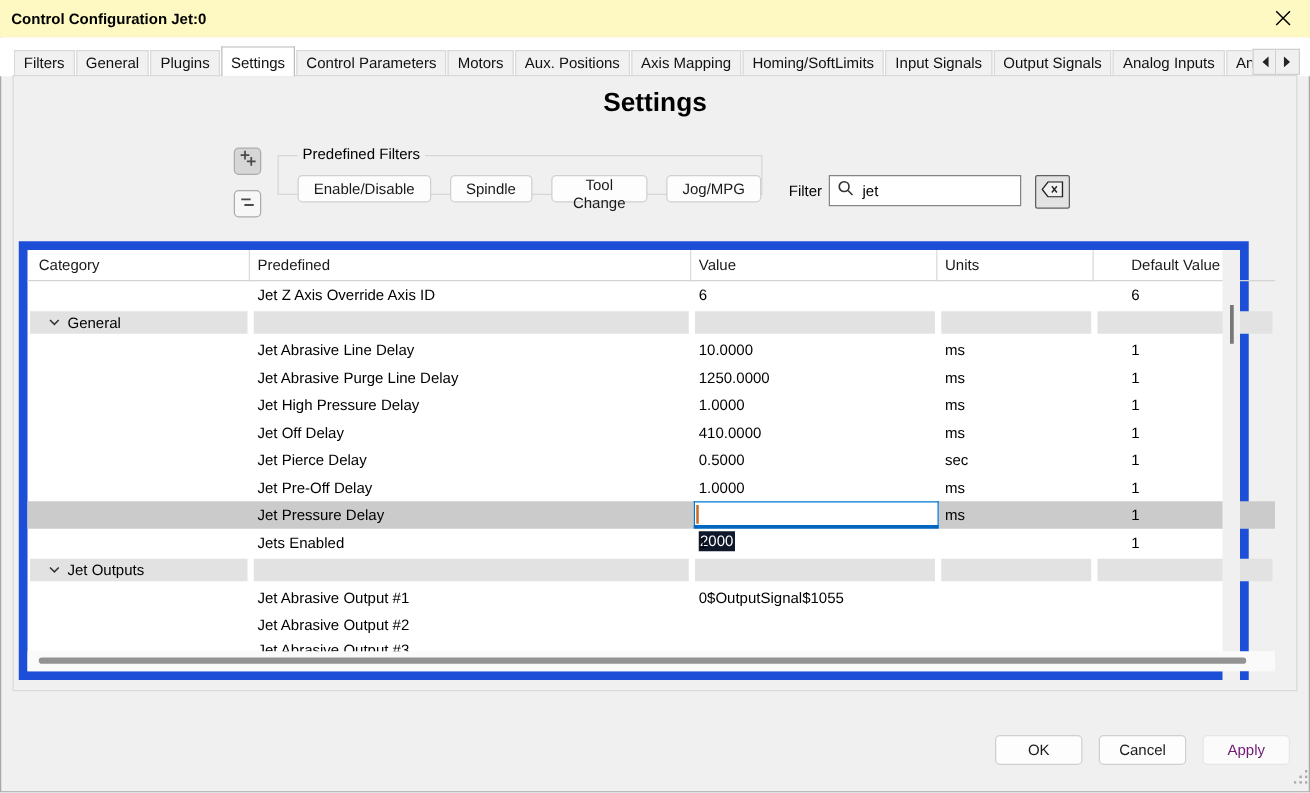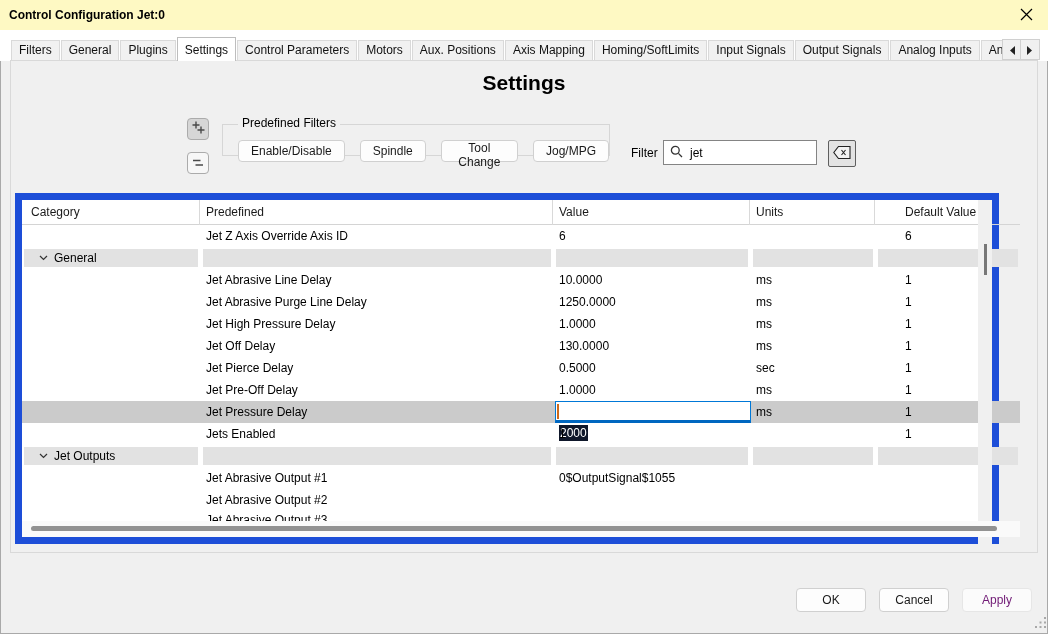--- a/index.html
+++ b/index.html
@@ -223,21 +223,21 @@
         <div class="c col-def">1</div>
       </div>
       <div class="trow" style="top:113px">
         <div class="c col-desc">Jet High Pressure Delay</div>
         <div class="c col-val">1.0000</div>
         <div class="c col-unit">ms</div>
         <div class="c col-def">1</div>
       </div>
       <div class="trow" style="top:135px">
         <div class="c col-desc">Jet Off Delay</div>
-        <div class="c col-val">130.0000</div>
+        <div class="c col-val">410.0000</div>
         <div class="c col-unit">ms</div>
         <div class="c col-def">1</div>
       </div>
       <div class="trow" style="top:157px">
         <div class="c col-desc">Jet Pierce Delay</div>
         <div class="c col-val">0.5000</div>
         <div class="c col-unit">sec</div>
         <div class="c col-def">1</div>
       </div>
       <div class="trow" style="top:179px">

